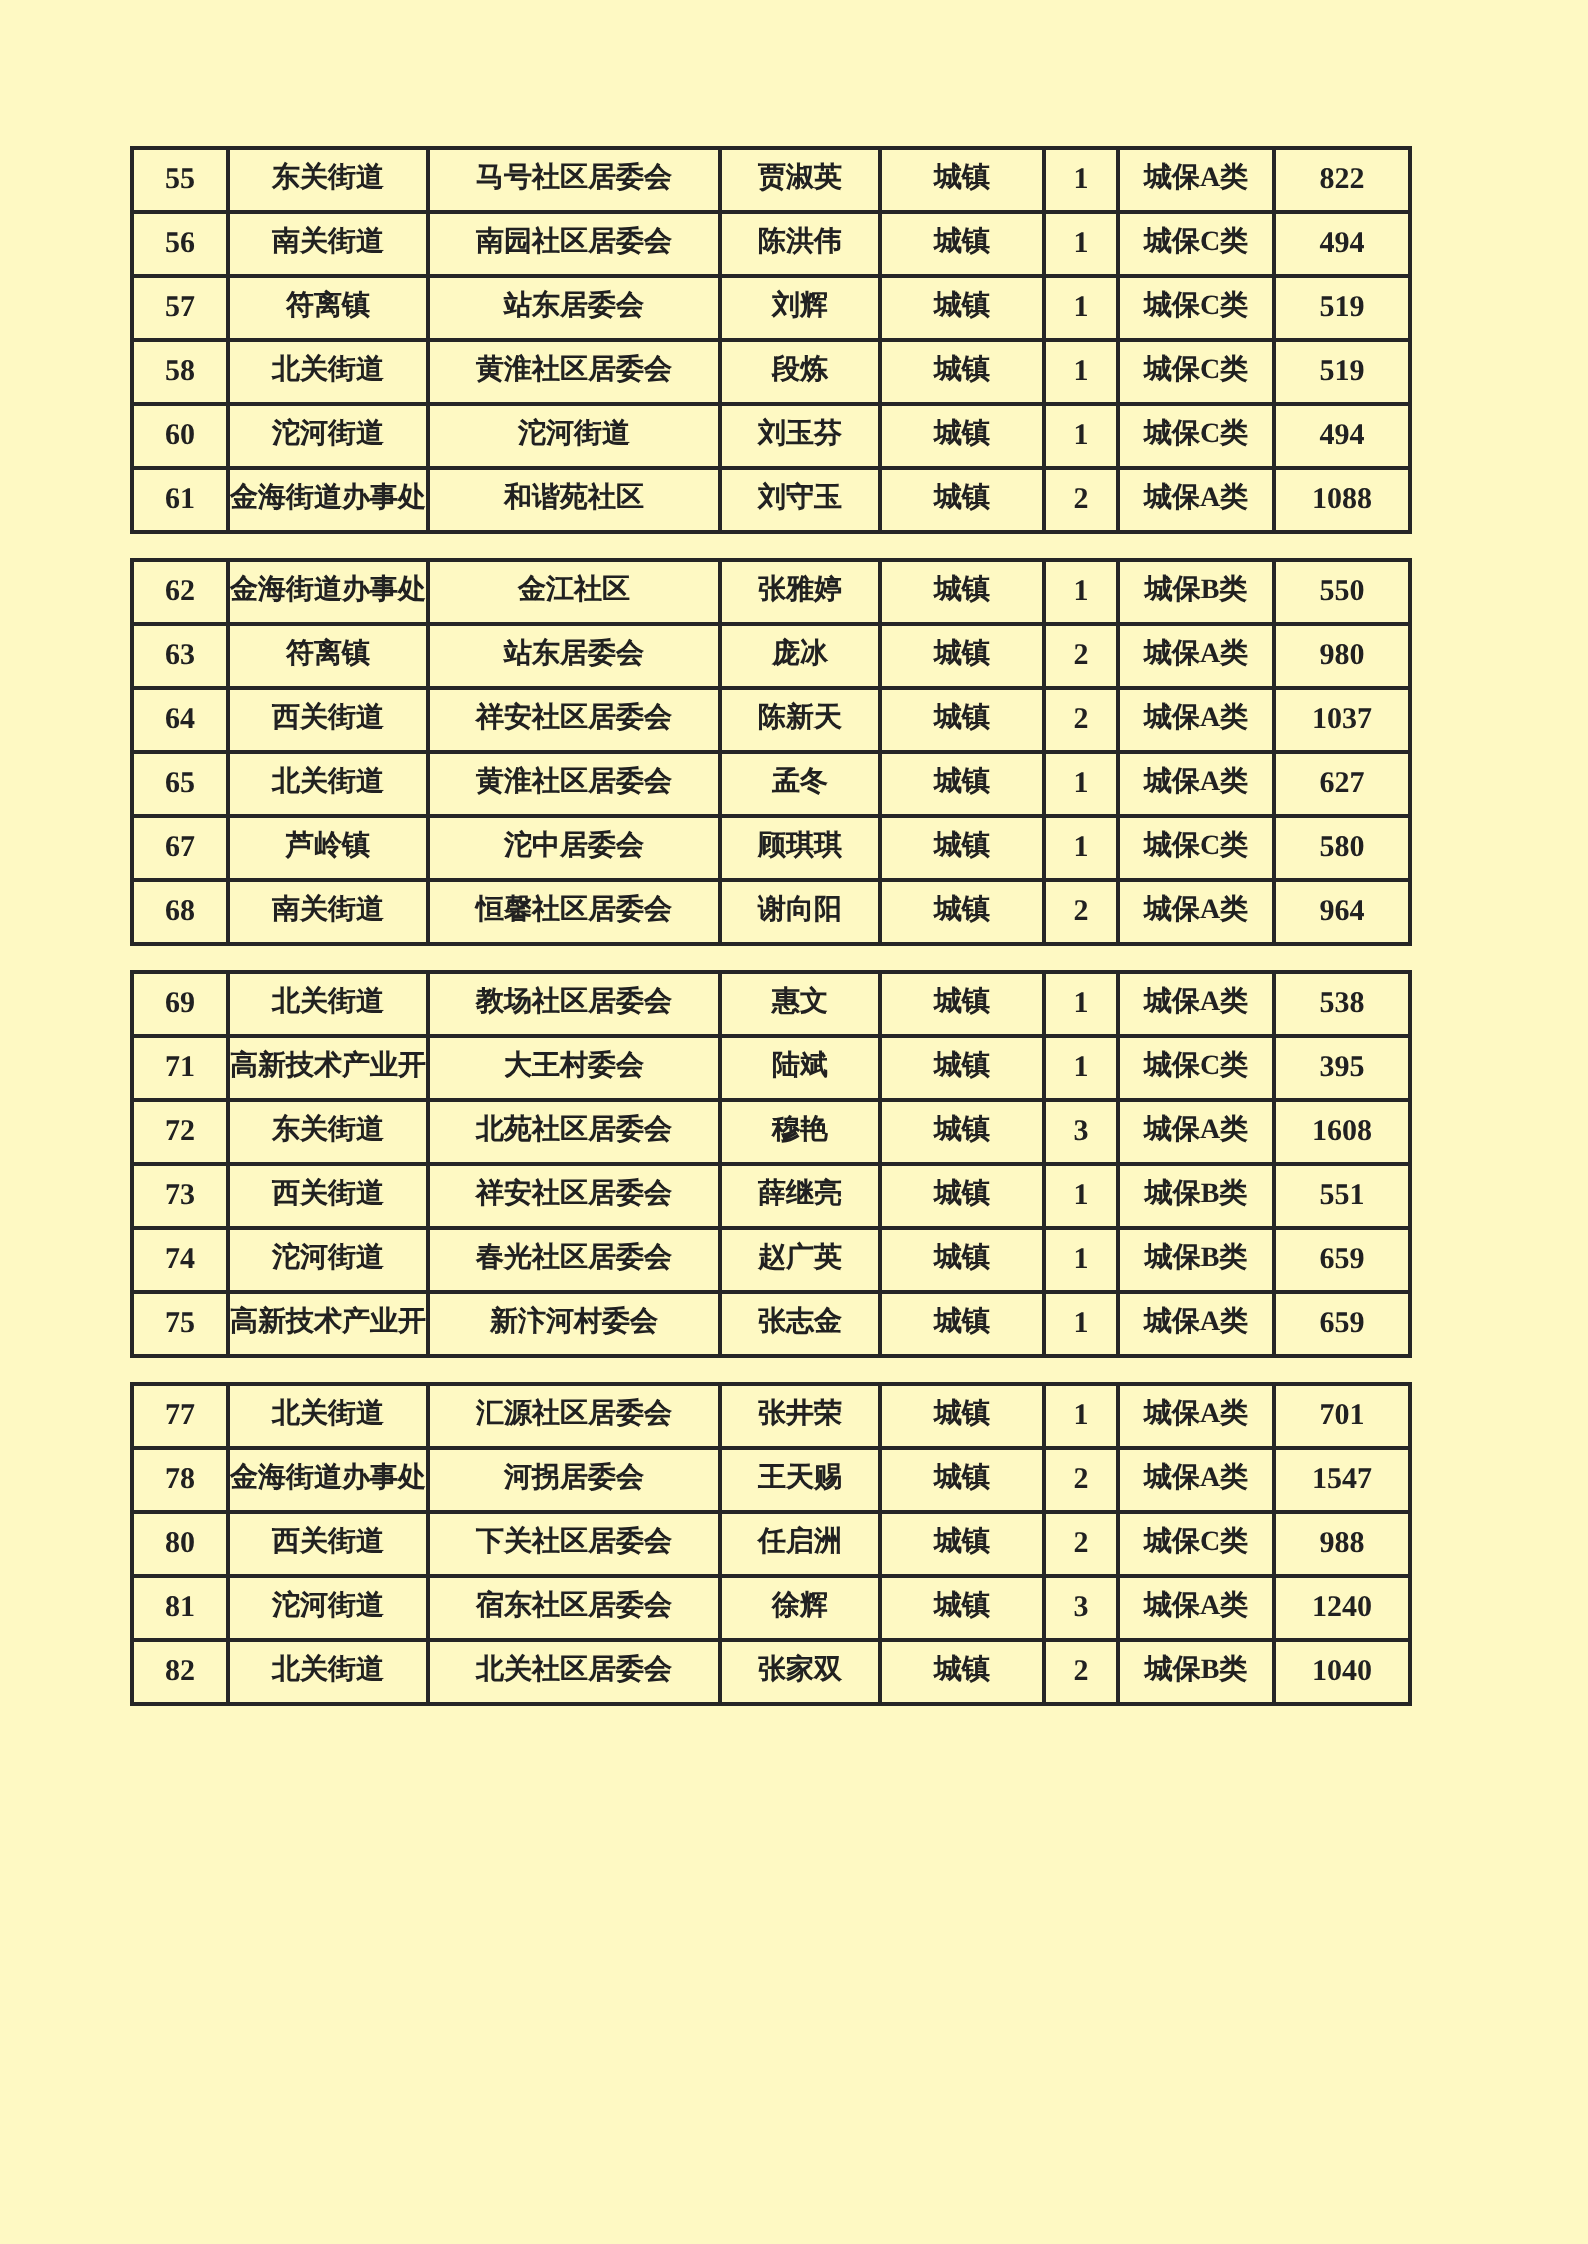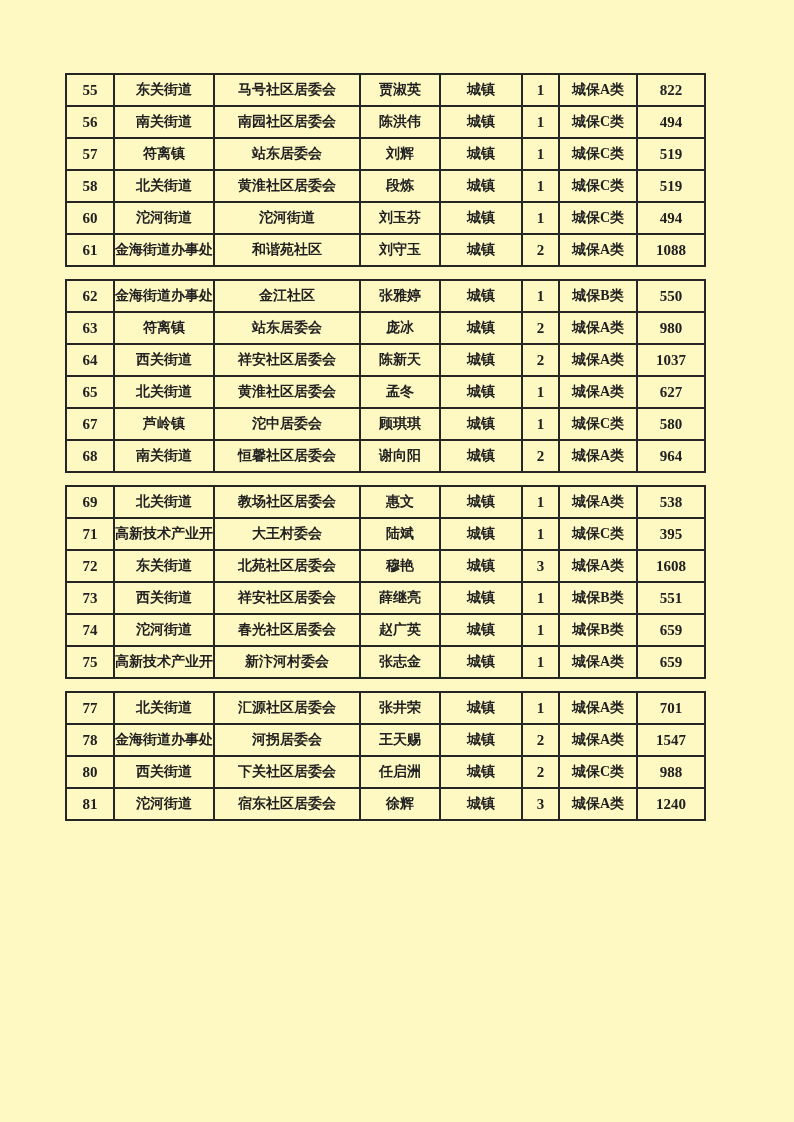--- a/index.html
+++ b/index.html
@@ -314,16 +314,26 @@
           <tr>
             <td class="num">81</td>
             <td>沱河街道</td>
             <td>宿东社区居委会</td>
             <td>徐辉</td>
             <td>城镇</td>
             <td class="num">3</td>
             <td>城保A类</td>
             <td class="num">1240</td>
           </tr>
+          <tr>
+            <td class="num">82</td>
+            <td>北关街道</td>
+            <td>北关社区居委会</td>
+            <td>张家双</td>
+            <td>城镇</td>
+            <td class="num">2</td>
+            <td>城保B类</td>
+            <td class="num">1040</td>
+          </tr>
         </tbody>
       </table>
     </div>
 </div>
 
 </body></html>

